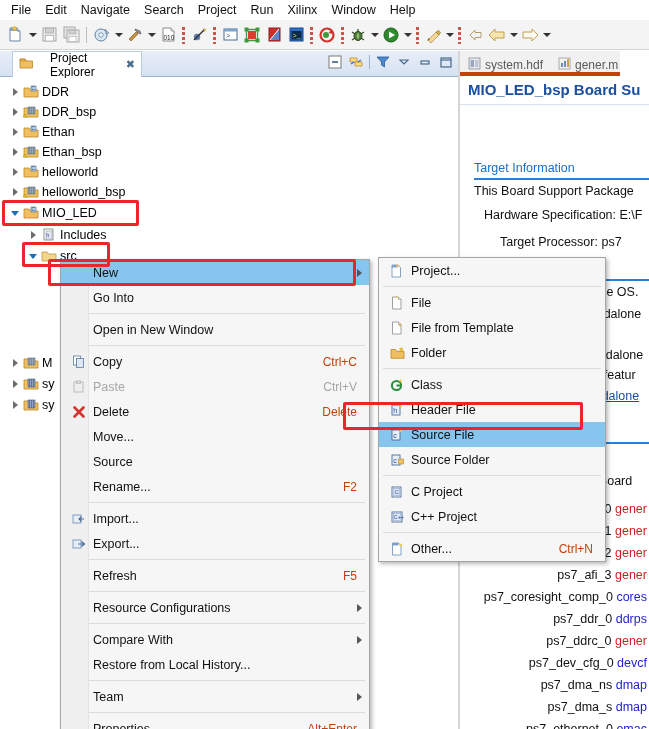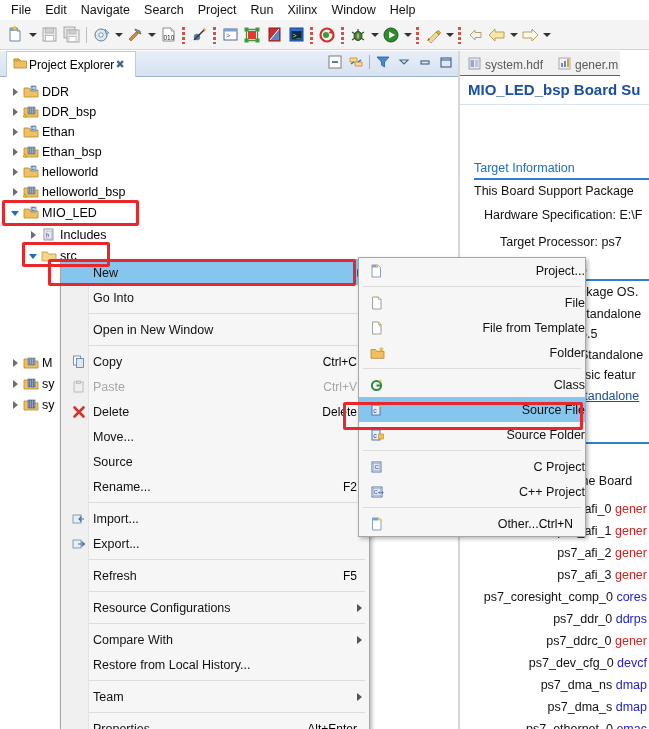--- a/index.html
+++ b/index.html
@@ -47,23 +47,23 @@
              background-image: radial-gradient(#c9564a 40%, transparent 41%);
              background-size: 5px 5px; background-repeat: repeat-y; }
 
   
   .vtab-bar {
     position: absolute; left: 0; top: 51px; width: 458px; height: 26px;
     background: linear-gradient(to bottom,#e8eef7,#d6e2f2);
     border-bottom: 1px solid #9bb2cc;
   }
   .vtab {
-    position: absolute; left: 6px; top: 0; height: 26px;
+    position: absolute; left: 12px; top: 0; height: 26px;
     background: #fff; border: 1px solid #b9cbe0; border-bottom: none;
-    display: flex; align-items: center; padding: 0 6px; gap: 1px;
+    display: flex; align-items: center; padding: 0 6px; gap: 16px;
   }
   .vtab .lbl { font-size: 12px; color: #000; }
   .vtab .closex { font-size: 11px; color: #4a6a8a; }
   .vtools { position: absolute; right: 4px; top: 3px; display: flex;
             align-items: center; gap: 5px; }
   .vt-ic { width: 16px; height: 16px; display: inline-flex;
            align-items: center; justify-content: center; }
 
   
   .tree { position: absolute; left: 0; top: 78px; width: 458px; height: 651px;
@@ -100,38 +100,38 @@
     position: relative; height: 25px; display: flex; align-items: center;
     padding-left: 8px; font-size: 12.5px; color: #111;
   }
   .cmenu .item.sel { background: #86c5ee; }
   .cmenu .item.disabled { color: #a6a6a6; }
   .cmenu .item .ico {
     width: 20px; flex: 0 0 20px; display: inline-flex;
     align-items: center; justify-content: center;
   }
   .cmenu .item .txt { flex: 1 1 auto; padding-left: 4px; }
-  .cmenu .item .accel { color: #000000; font-size: 12px; padding-right: 12px; }
+  .cmenu .item .accel { color: #c2410c; font-size: 12px; padding-right: 12px; }
   .cmenu .item.disabled .accel { color: #a6a6a6; }
   .cmenu .item .sub { position: absolute; right: 7px; top: 50%;
                       transform: translateY(-50%); }
   .cmenu .item .sub::after {
     content: ""; display: block; width: 0; height: 0;
     border-top: 4px solid transparent; border-bottom: 4px solid transparent;
     border-left: 5px solid #555;
   }
   .cmenu .sepline { height: 1px; background: #dcdcdc; margin: 3px 4px; }
   .cmenu .gutter { position: absolute; left: 0; top: 0; bottom: 0; width: 28px;
                    background: #f0f0f0; border-right: 1px solid #e3e3e3; }
 
   
   .editor { position: absolute; left: 460px; top: 51px; width: 189px;
             height: 678px; background: #fff; overflow: hidden; }
   .etabbar { position: absolute; left: 0; top: 0; width: 160px; height: 25px;
-             background: #f1f1f1; border-bottom: 1px solid #c2410c; }
+             background: #f1f1f1; border-bottom: 4px solid #c2410c; }
   .etab { position: absolute; top: 2px; height: 23px; display: flex;
           align-items: center; gap: 4px; padding: 0 6px;
           font-size: 12px; color: #5a5a5a; }
   .etitle { position: absolute; left: 8px; top: 30px; font-size: 15px;
             font-weight: bold; color: #1b4fa0; white-space: nowrap; }
   .ehdr-rule { position: absolute; left: 0; top: 53px; width: 189px; height: 1px;
                background: #d8e2ef; }
   .bspbtn { position: absolute; left: 14px; top: 64px; height: 24px;
             background: #e6e6e6; border: 1px solid #9a9a9a;
             display: flex; align-items: center; padding: 0 7px;
@@ -742,21 +742,21 @@
     </div>
     <div class="sepline"></div>
 
     <div class="item">
       <span class="ico"></span>
       <span class="txt">Properties</span>
       <span class="accel">Alt+Enter</span>
     </div>
   </div>
 
-  <div class="cmenu" style="left:358px; top:257px; width:228px;text-align:right;">
+  <div class="cmenu" style="left:378px; top:257px; width:228px;">
 
     <div class="item">
       <span class="ico">
         <svg width="14" height="14" viewBox="0 0 14 14">
             <path d="M2 1 h6 l2.5 2.5 V13 H2z" fill="#fff" stroke="#6a8ab0" stroke-width=".8"></path>
             <rect x="2" y="1" width="6" height="2.5" fill="#7fa3cc"></rect>
             <path d="M9 1 l1 2 2 .5-1.5 1.3.4 2-1.9-1-1.9 1 .4-2L6 3.5 8 3z" transform="translate(2.6,-0.4) scale(0.5)" fill="#f5c33b"></path>
           </svg>
       </span>
       <span class="txt">Project...</span>
@@ -796,20 +796,30 @@
 
     <div class="item">
       <span class="ico">
         <svg width="14" height="14" viewBox="0 0 14 14">
             <circle cx="6.5" cy="7.5" r="4.6" fill="none" stroke="#2e8b3a" stroke-width="2"></circle>
             <path d="M6.5 7.5 h4.6" stroke="#2e8b3a" stroke-width="2"></path>
             <path d="M10.5 1 l.5 1.2 1.2.2-.9.9.2 1.2-1-.6-1 .6.2-1.2-.9-.9 1.2-.2z" fill="#f5c33b"></path>
           </svg>
       </span>
       <span class="txt">Class</span>
+    </div>
+    <div class="item">
+      <span class="ico">
+        <svg width="14" height="14" viewBox="0 0 14 14">
+            <rect x="2" y="2" width="8" height="10" fill="#e6eef8" stroke="#4a6a9a" stroke-width=".9"></rect>
+            <text x="3.3" y="9.8" font-size="7" font-family="Liberation Sans, sans-serif" fill="#24489a">h</text>
+            <path d="M10.6 1 l.5 1.2 1.2.2-.9.9.2 1.2-1-.6-1 .6.2-1.2-.9-.9 1.2-.2z" fill="#f5c33b"></path>
+          </svg>
+      </span>
+      <span class="txt">Header File</span>
     </div>
     <div class="item sel">
       <span class="ico">
         <svg width="14" height="14" viewBox="0 0 14 14">
             <rect x="2" y="2" width="8" height="10" fill="#e6eef8" stroke="#4a6a9a" stroke-width=".9"></rect>
             <text x="3.3" y="9.8" font-size="7" font-family="Liberation Sans, sans-serif" fill="#24489a">c</text>
             <path d="M10.6 1 l.5 1.2 1.2.2-.9.9.2 1.2-1-.6-1 .6.2-1.2-.9-.9 1.2-.2z" fill="#f5c33b"></path>
           </svg>
       </span>
       <span class="txt">Source File</span>

